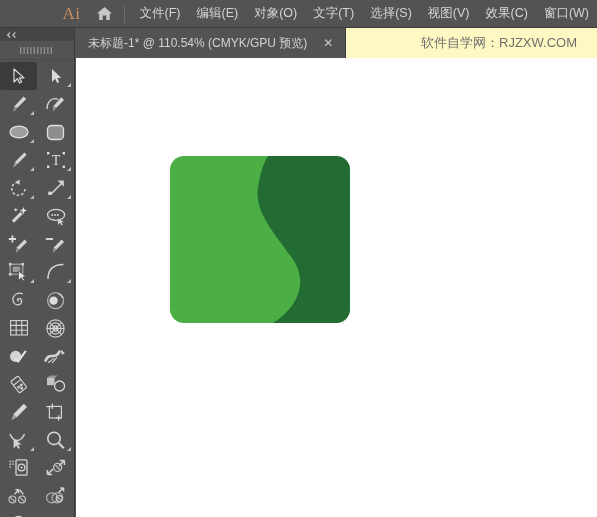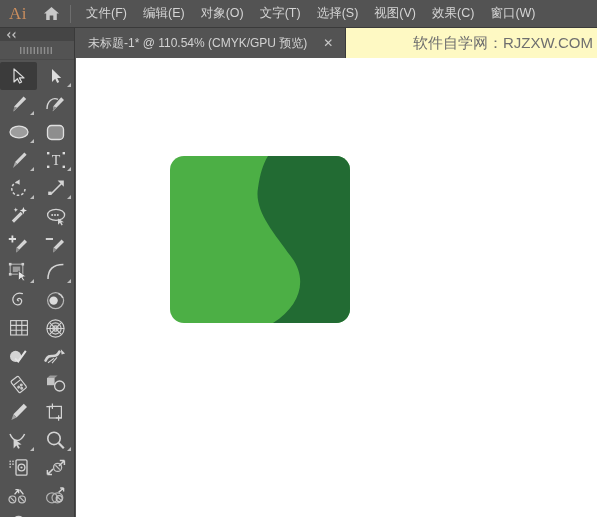--- a/index.html
+++ b/index.html
@@ -25,20 +25,21 @@
   
   #menubar {
     position: absolute;
     left: 0; top: 0;
     width: 597px; height: 28px;
     background: #535353;
     border-bottom: 1px solid #3a3a3a;
     display: flex;
     align-items: center;
     box-sizing: border-box;
+    justify-content: flex-end;
   }
   #ai-logo {
     width: 36px;
     text-align: center;
     font-family: "Liberation Serif", "DejaVu Serif", serif;
     font-size: 17px;
     font-weight: 400;
     color: #cb8e5e;
     letter-spacing: .5px;
     user-select: none;
@@ -94,22 +95,22 @@
     font-size: 12px;
     margin-left: 13px;
     line-height: 1;
     padding: 2px 3px;
     user-select: none;
   }
   #watermark {
     margin-left: auto;
     align-self: center;
     color: #6f6f6f;
-    font-size: 15px;
-    padding-right: 4px;
+    font-size: 13px;
+    padding-right: 20px;
     white-space: nowrap;
     user-select: none;
   }
 
   
   #toolbar {
     position: absolute;
     left: 0; top: 28px;
     width: 75px; height: 489px;
     background: #535353;

